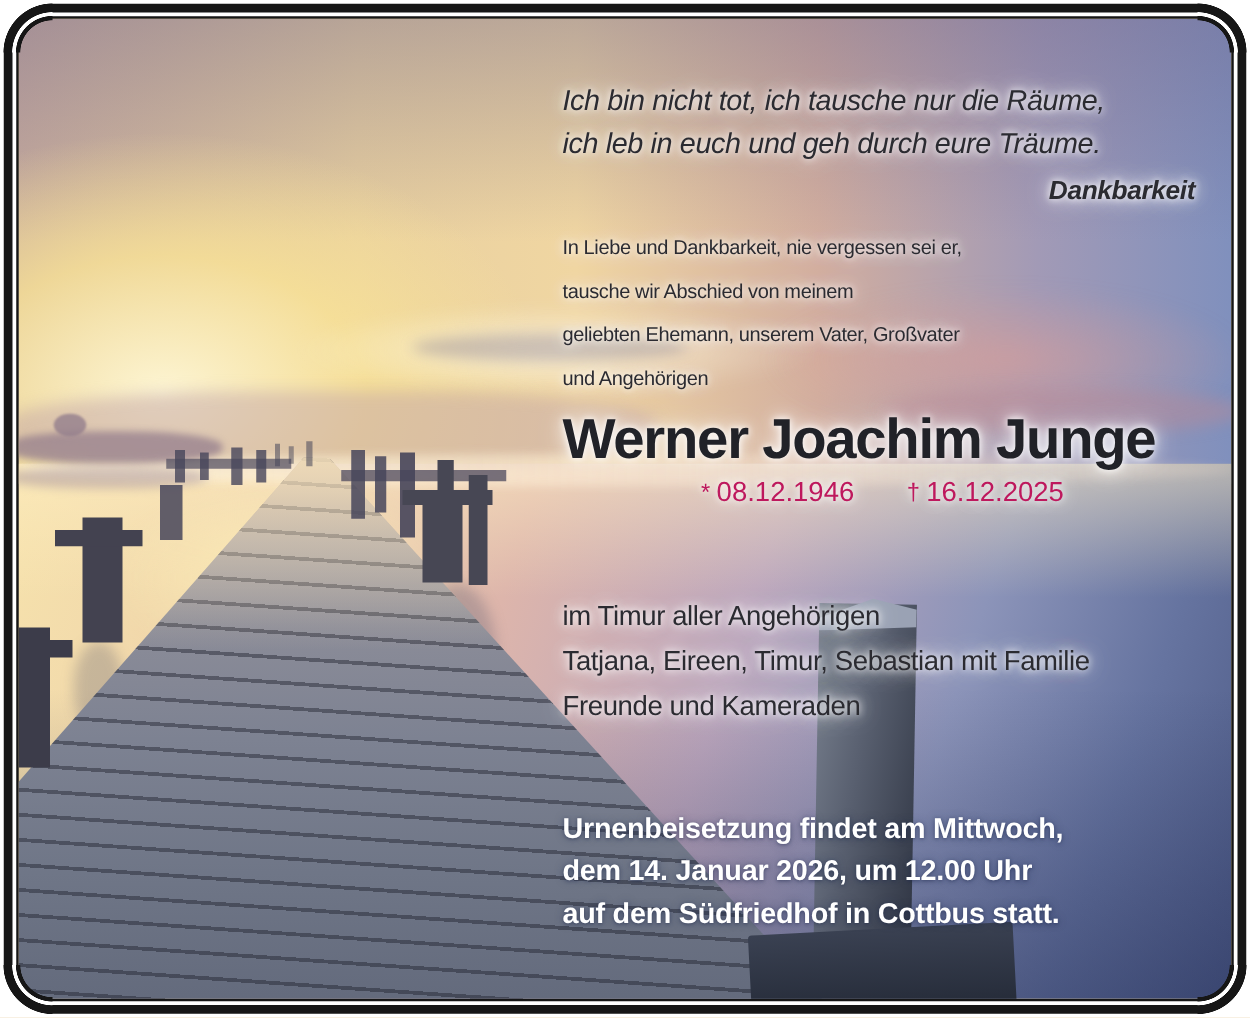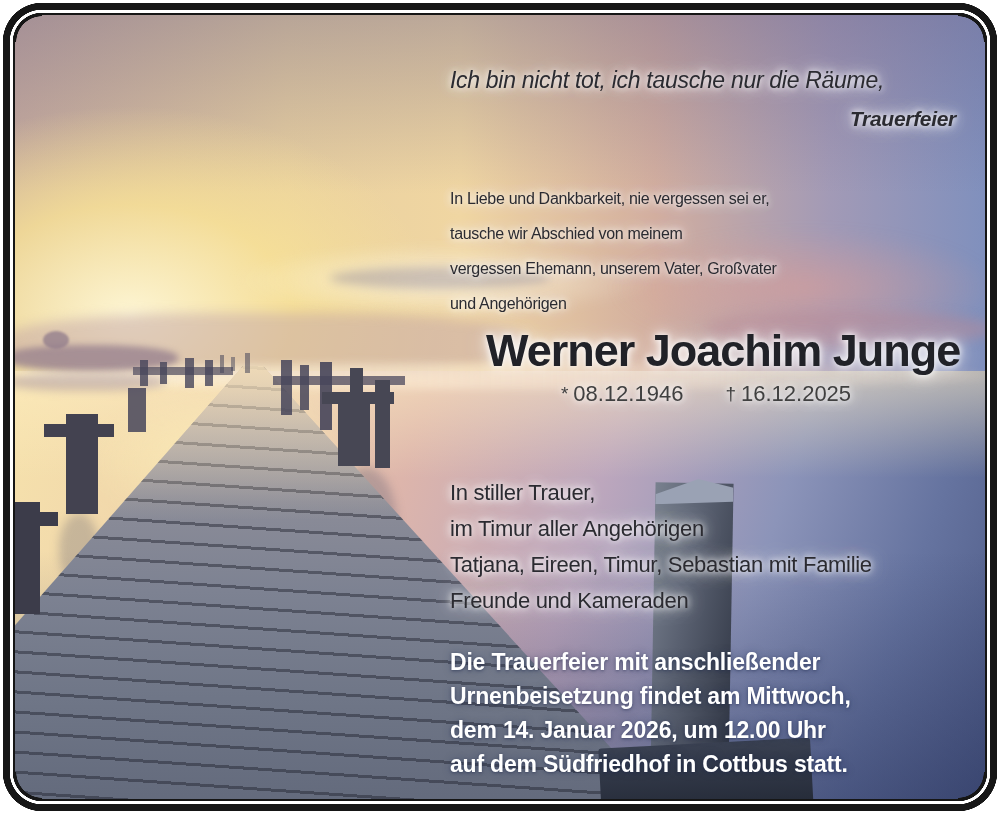--- a/index.html
+++ b/index.html
@@ -89,22 +89,22 @@
   .ledge { position:absolute; left:585px; top:728px; width:212px; height:72px; transform:rotate(-3deg); z-index:2;
     background:linear-gradient(to bottom, #3a4152, #232936); border-radius:3px; }
 
   
   .txt { position:absolute; left:435px; width:512px; z-index:5; color:#2b2b31; }
   .glow { text-shadow:0 0 6px #ffffff, 0 0 13px rgba(255,255,255,0.9), 0 0 24px rgba(255,255,255,0.65); }
   .quote-block  { top:48px; font-style:italic; font-size:23px; line-height:34px; letter-spacing:-0.3px; }
   .quote-attr   { text-align:right; font-weight:bold; font-size:21px; padding-right:6px; margin-top:5px; }
   .intro-block  { top:166px; font-size:16px; line-height:35px; letter-spacing:-0.3px; }
   .name-block   { top:310px; }
-  .name { font-size:45px; font-weight:bold; letter-spacing:-1px; line-height:52px; color:#212228; white-space:nowrap;margin-left:36px; }
-  .dates { display:flex; justify-content:center; gap:42px; font-size:22px; margin-top:4px; color:#404040; }
+  .name { font-size:45px; font-weight:bold; letter-spacing:-1px; line-height:52px; color:#212228; white-space:nowrap; }
+  .dates { display:flex; justify-content:center; gap:42px; font-size:22px; margin-top:4px; color:#be185d; }
   .dates .sym { font-size:19px; margin-right:5px; position:relative; top:-1px; }
   .mourn-block  { top:460px; font-size:22px; line-height:36px; letter-spacing:-0.3px; }
   .funeral-block{ top:630px; font-size:23px; line-height:34px; font-weight:bold; color:#ffffff; letter-spacing:-0.2px;
     text-shadow:0 1px 3px rgba(25,35,70,0.5), 0 0 8px rgba(30,45,90,0.35); }
 </style>
 </head>
 <body>
 
 <div class="page">
   <div class="frame-black">
@@ -148,47 +148,46 @@
           <div class="post q-3"></div>
           <div class="post q-4"></div>
           <div class="post q-5"></div>
           <div class="post q-6"></div>
           <div class="post q-6a"></div>
           <div class="big-post"></div>
           <div class="ledge"></div>
 
           <div class="txt quote-block glow">
             <div>Ich bin nicht tot, ich tausche nur die Räume,</div>
-            <div class="quote-attr">Trauerfeier</div>
+            <div>ich leb in euch und geh durch eure Träume.</div>
+            <div class="quote-attr">Dankbarkeit</div>
           </div>
 
           <div class="txt intro-block glow">
             <div>In Liebe und Dankbarkeit, nie vergessen sei er,</div>
             <div>tausche wir Abschied von meinem</div>
-            <div>vergessen Ehemann, unserem Vater, Großvater</div>
+            <div>geliebten Ehemann, unserem Vater, Großvater</div>
             <div>und Angehörigen</div>
           </div>
 
           <div class="txt name-block">
             <div class="name glow">Werner Joachim Junge</div>
             <div class="dates glow">
               <span><span class="sym">*</span><span>08.12.1946</span></span>
               <span><span class="sym">†</span><span>16.12.2025</span></span>
             </div>
           </div>
 
           <div class="txt mourn-block glow">
-            <div>In stiller Trauer,</div>
             <div>im Timur aller Angehörigen</div>
             <div>Tatjana, Eireen, Timur, Sebastian mit Familie</div>
             <div>Freunde und Kameraden</div>
           </div>
 
           <div class="txt funeral-block">
-            <div>Die Trauerfeier mit anschließender</div>
             <div>Urnenbeisetzung findet am Mittwoch,</div>
             <div>dem 14. Januar 2026, um 12.00 Uhr</div>
             <div>auf dem Südfriedhof in Cottbus statt.</div>
           </div>
 
         </div>
       </div>
     </div>
   </div>
   <div class="corner tl"></div>

